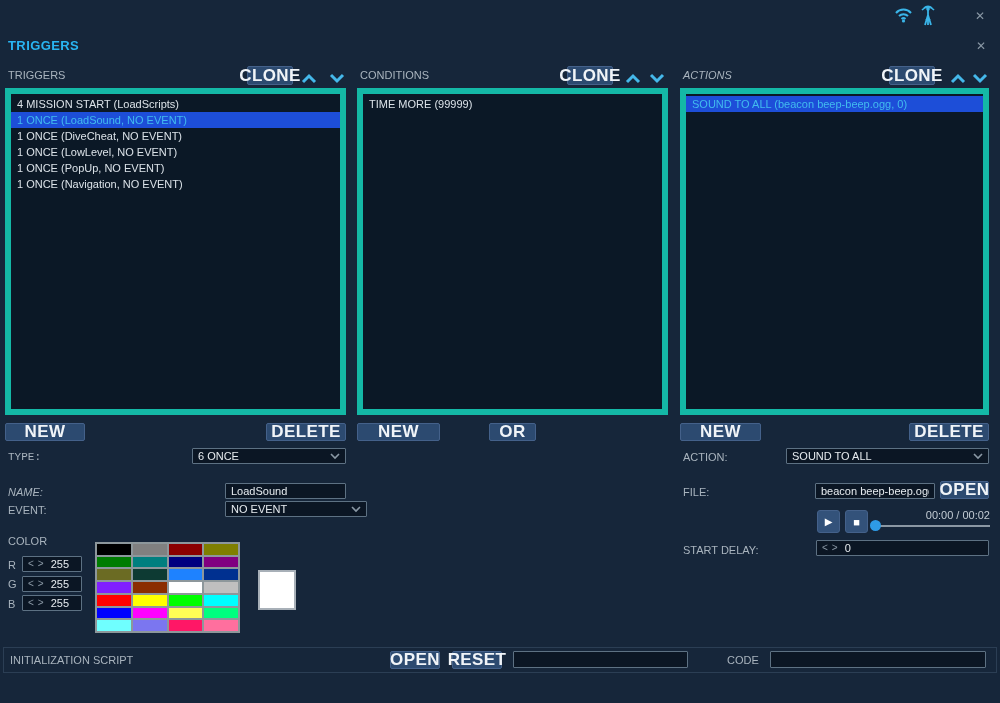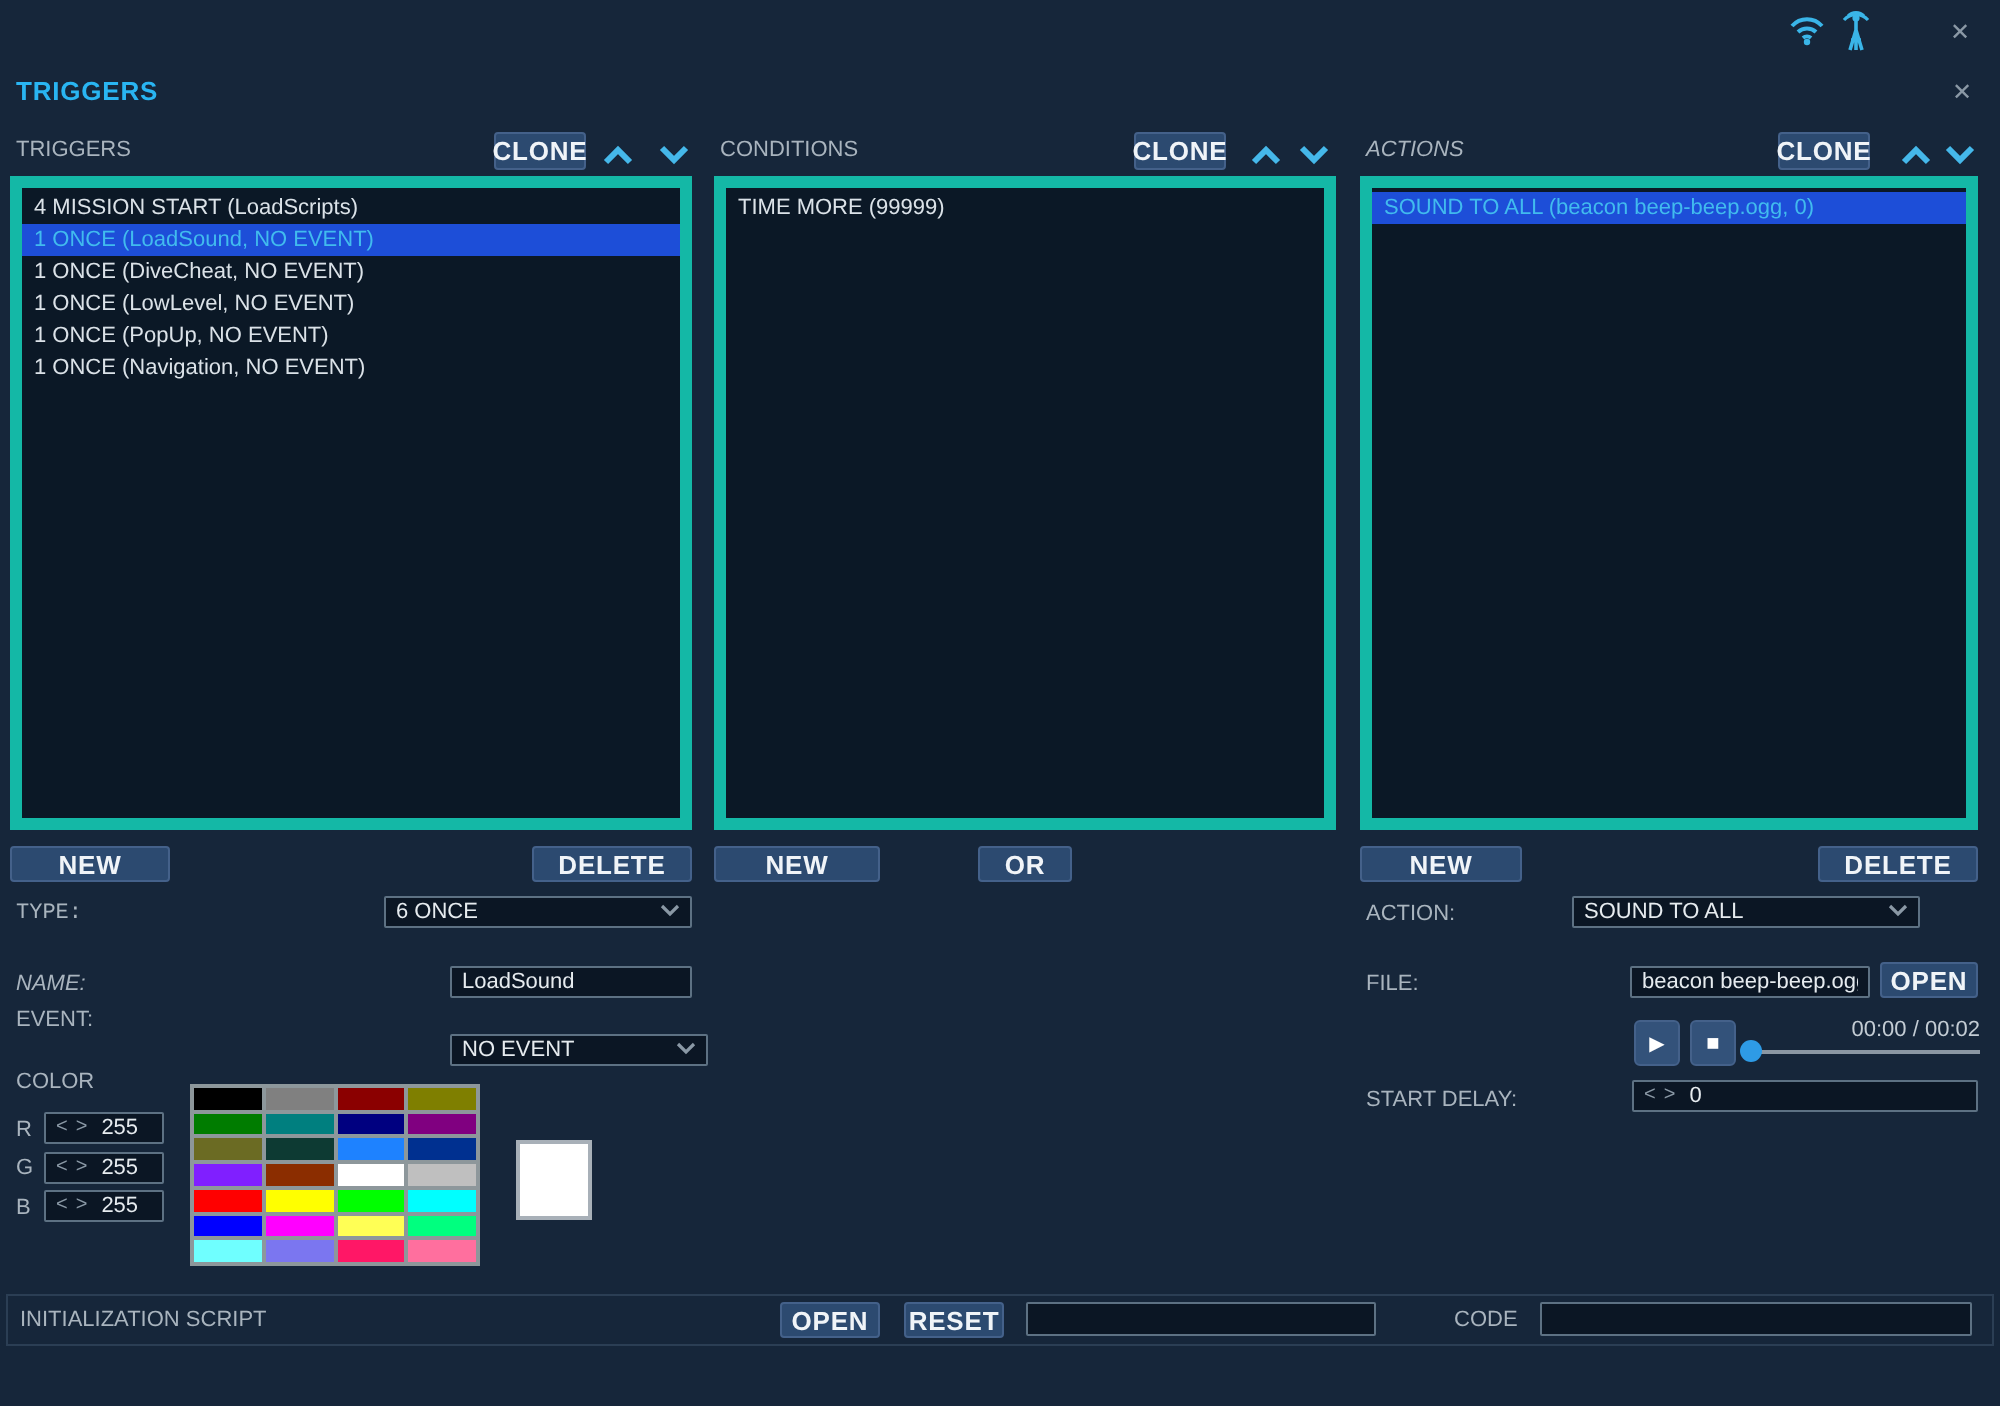--- a/index.html
+++ b/index.html
@@ -9,21 +9,21 @@
     font-family:"Liberation Sans",sans-serif;
     -webkit-font-smoothing:antialiased;
     color:#dde3e8;
   }
   .abs{position:absolute;}
   .label{font-size:11px;color:#a9b4be;}
   .title{font-size:13px;font-weight:bold;color:#29b5f2;letter-spacing:.4px;}
   .btn{
     position:absolute;display:flex;align-items:center;justify-content:center;
     background:#2c4a70;border:1px solid #44618a;color:#f0f4f8;
-    font-size:13px;font-weight:bold;letter-spacing:.4px;box-sizing:border-box;
+    font-size:17px;font-weight:bold;letter-spacing:.4px;box-sizing:border-box;
     border-radius:2px;cursor:pointer;
   }
   .listbox{
     position:absolute;background:#0b1826;border:6px solid #14b8a6;
     box-sizing:border-box;padding-top:2px;overflow:hidden;
   }
   .list-row{
     height:16px;line-height:16px;padding-left:6px;font-size:11px;color:#dbe2e8;
     white-space:nowrap;cursor:pointer;
   }
@@ -162,21 +162,21 @@
           <polyline points="1,1 5,5 9,1" stroke="#8a98a5" stroke-width="1.6" fill="none"></polyline>
         </svg></span>
   </div>
 
   <div class="abs label" style="left:8px;top:486px;font-style:italic;">NAME:</div>
   <div class="field" style="left:225px;top:483px;width:121px;height:16px;">
     <input type="text" value="LoadSound" style="">
   </div>
 
   <div class="abs label" style="left:8px;top:504px;">EVENT:</div>
-  <div class="dropdown" style="left:225px;top:517px;width:129px;height:16px;">
+  <div class="dropdown" style="left:225px;top:501px;width:142px;height:16px;">
     <span class="dd-text">NO EVENT</span>
     <span><svg width="10" height="7" viewBox="0 0 10 7">
           <polyline points="1,1 5,5 9,1" stroke="#8a98a5" stroke-width="1.6" fill="none"></polyline>
         </svg></span>
   </div>
 
   <div class="abs label" style="left:8px;top:535px;">COLOR</div>
 
   <div class="abs label" style="left:8px;top:559px;">R</div>
   <div class="stepper" style="left:22px;top:556px;width:60px;height:16px;">
@@ -225,21 +225,21 @@
       <div class="palette-cell" style="background: rgb(255, 255, 85);"></div>
       <div class="palette-cell" style="background: rgb(0, 255, 127);"></div>
       <div class="palette-cell" style="background: rgb(111, 255, 255);"></div>
       <div class="palette-cell" style="background: rgb(123, 118, 240);"></div>
       <div class="palette-cell" style="background: rgb(255, 23, 102);"></div>
       <div class="palette-cell" style="background: rgb(255, 111, 158);"></div>
     </div>
   <div class="preview" style="left: 258px; top: 570px; width: 38px; height: 40px; background: rgb(255, 255, 255);"></div>
 
   <div class="abs label" style="left:683px;top:451px;">ACTION:</div>
-  <div class="dropdown" style="left:786px;top:448px;width:174px;height:16px;">
+  <div class="dropdown" style="left:786px;top:448px;width:203px;height:16px;">
     <span class="dd-text">SOUND TO ALL</span>
     <span><svg width="10" height="7" viewBox="0 0 10 7">
           <polyline points="1,1 5,5 9,1" stroke="#8a98a5" stroke-width="1.6" fill="none"></polyline>
         </svg></span>
   </div>
 
   <div class="abs label" style="left:683px;top:486px;">FILE:</div>
   <div class="field" style="left:815px;top:483px;width:120px;height:16px;">
     <input type="text" value="beacon beep-beep.ogg" style="">
   </div>

